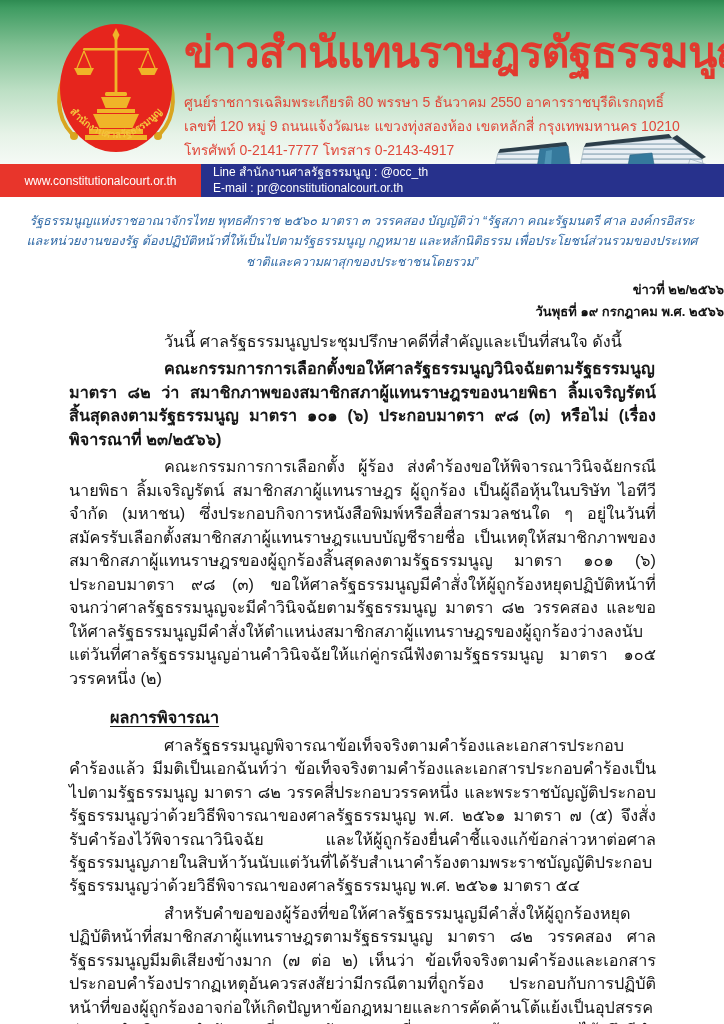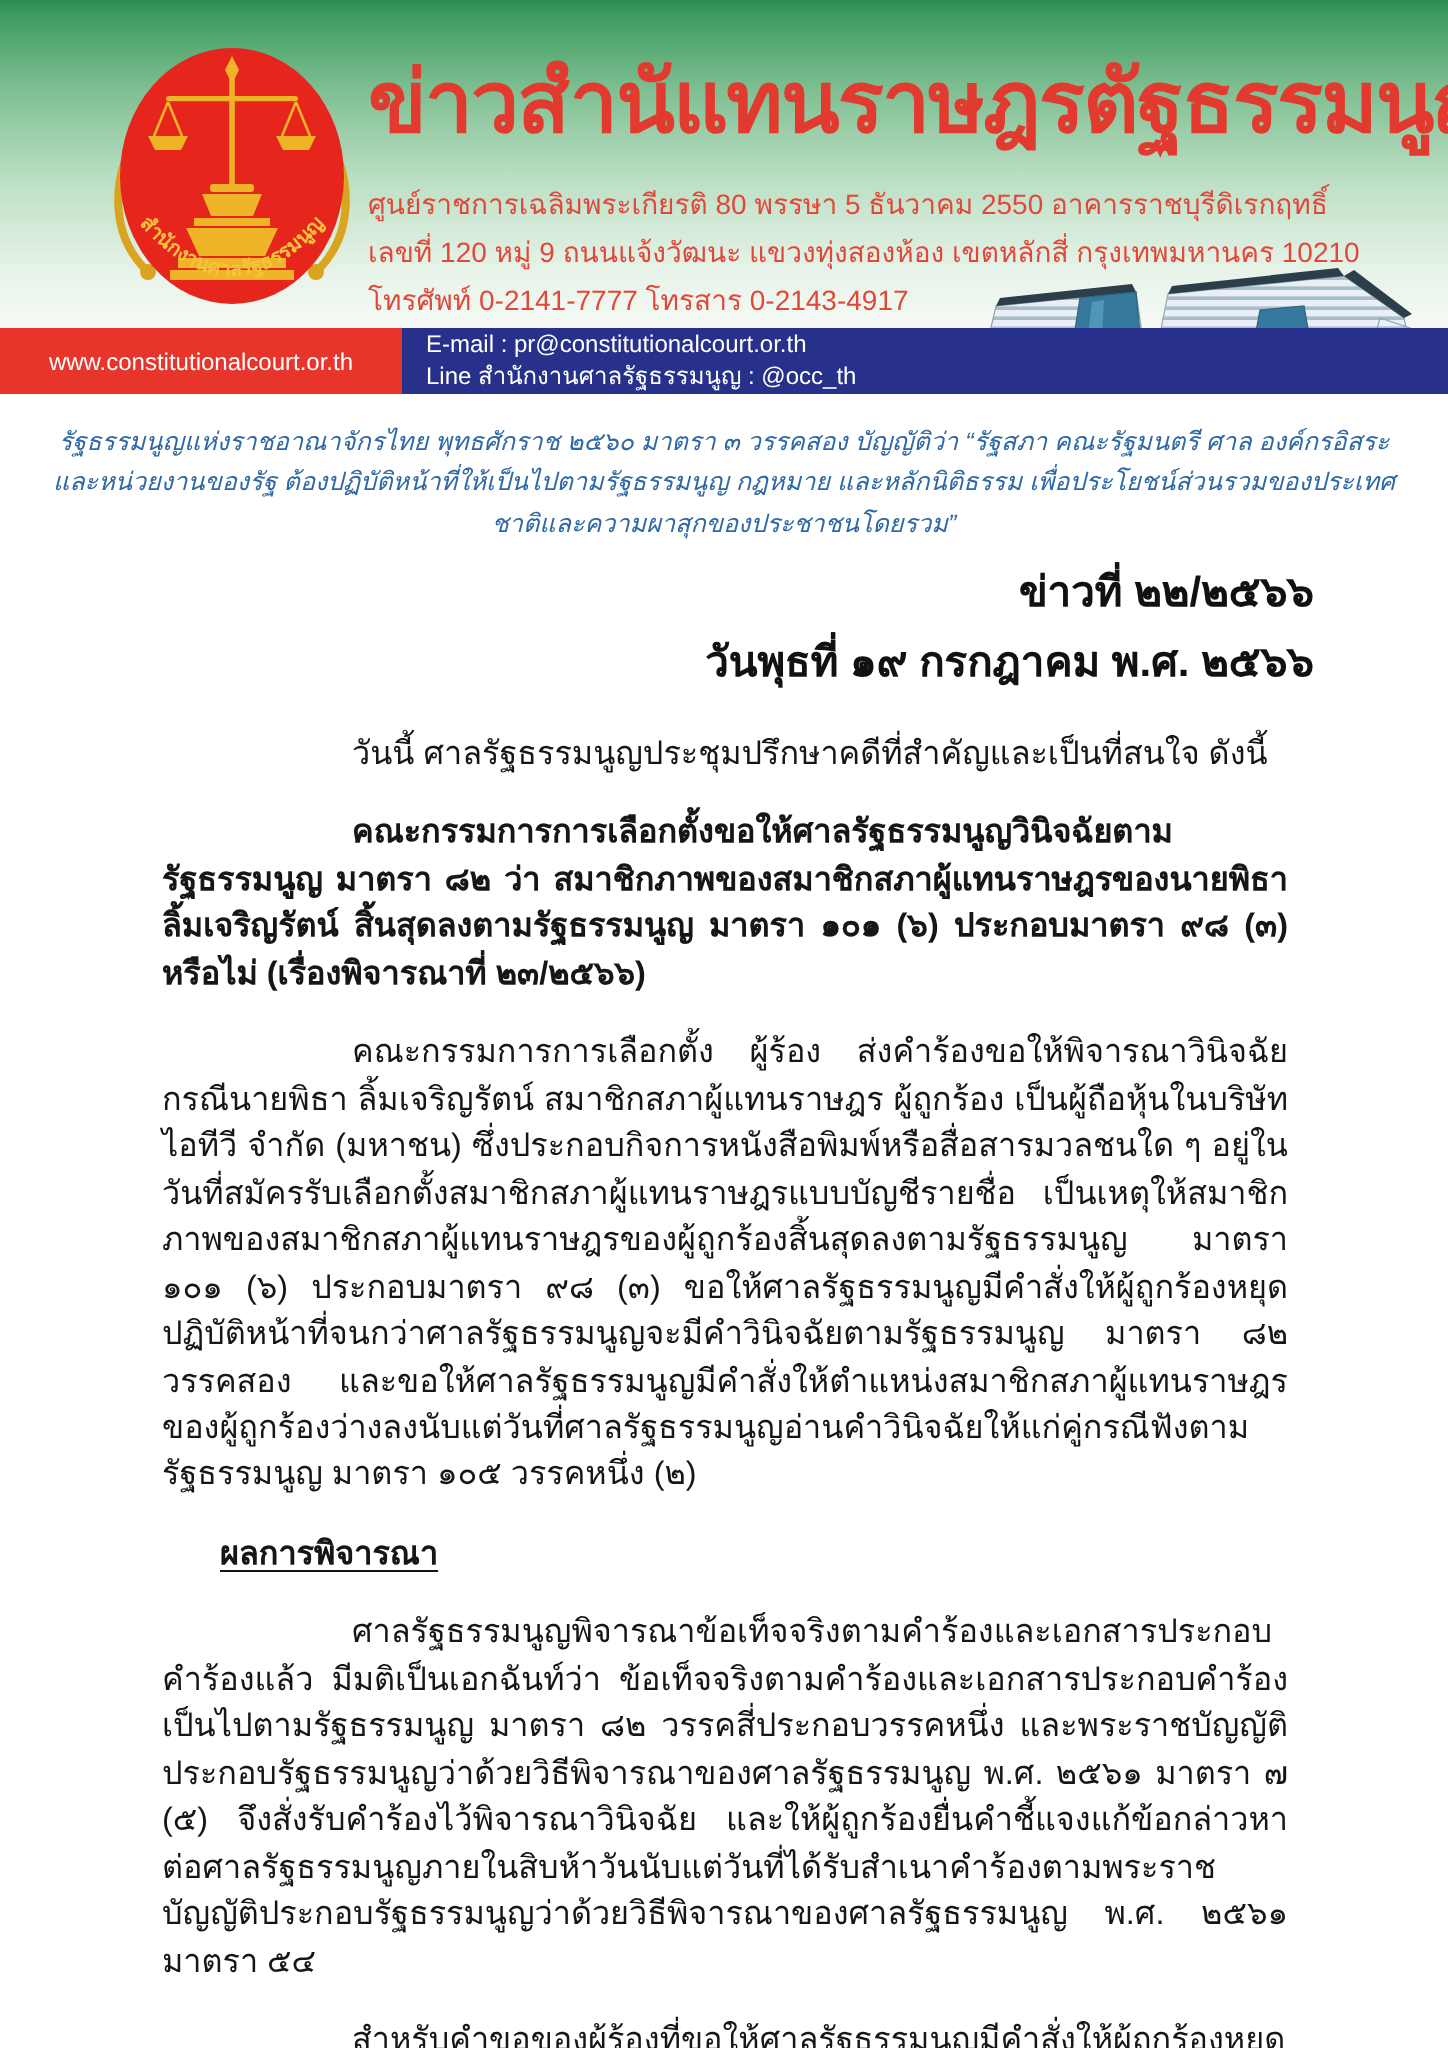--- a/index.html
+++ b/index.html
@@ -35,29 +35,29 @@
   }
   .building { position:absolute; right:0; bottom:0; width:248px; height:72px; }
 
   
   .const-quote {
     margin:14px auto 0; width:676px; text-align:center;
     color:#2e68a5; font-size:12.6px; line-height:1.62;font-style:italic;
   }
 
   
-  .meta { margin-top:7px; padding-right:67px; text-align:right;
-    font-weight:bold; font-size:21px; color:#111; line-height:1.68; }
+  .meta { margin-top:7px; text-align:right;
+    font-weight:bold; font-size:13px; color:#111; line-height:1.68; }
 
   
   .doc-body {
     margin:7px 64px 0 65px; color:#161616;
     font-size:16.2px; line-height:1.45; text-align:justify;
   }
-  .doc-body p { margin:16px; text-indent:95px; }
+  .doc-body p { margin:4px; text-indent:95px; }
   .doc-body p.bold { font-weight:bold; }
   .result-heading {
     margin:16px 0 0 45px; font-weight:bold; text-decoration:underline;
     text-underline-offset:3px;
   }
 </style>
 </head>
 <body>
 
 <div class="page">
@@ -125,22 +125,22 @@
       <circle cx="122" cy="60" r="6" fill="#5aa95c"></circle>
       <circle cx="143" cy="58" r="7" fill="#4d9a4f"></circle>
       <circle cx="168" cy="60" r="6" fill="#5aa95c"></circle>
       <circle cx="197" cy="58" r="7" fill="#4d9a4f"></circle>
       <circle cx="216" cy="60" r="5" fill="#5aa95c"></circle>
     </svg>
 
     <div class="contact-bar">
       <div class="web-seg">www.constitutionalcourt.or.th</div>
       <div class="line-seg">
+        <span>Line สำนักงานศาลรัฐธรรมนูญ : @occ_th</span>
         <span>E-mail : pr@constitutionalcourt.or.th</span>
-        <span>Line สำนักงานศาลรัฐธรรมนูญ : @occ_th</span>
       </div>
     </div>
   </div>
 
   <div class="const-quote">รัฐธรรมนูญแห่งราชอาณาจักรไทย พุทธศักราช ๒๕๖๐ มาตรา ๓ วรรคสอง บัญญัติว่า “รัฐสภา คณะรัฐมนตรี ศาล องค์กรอิสระ และหน่วยงานของรัฐ ต้องปฏิบัติหน้าที่ให้เป็นไปตามรัฐธรรมนูญ กฎหมาย และหลักนิติธรรม เพื่อประโยชน์ส่วนรวมของประเทศชาติและความผาสุกของประชาชนโดยรวม”</div>
 
   <div class="meta">
     <div>ข่าวที่ ๒๒/๒๕๖๖</div>
     <div>วันพุธที่ ๑๙ กรกฎาคม พ.ศ. ๒๕๖๖</div>
   </div>

